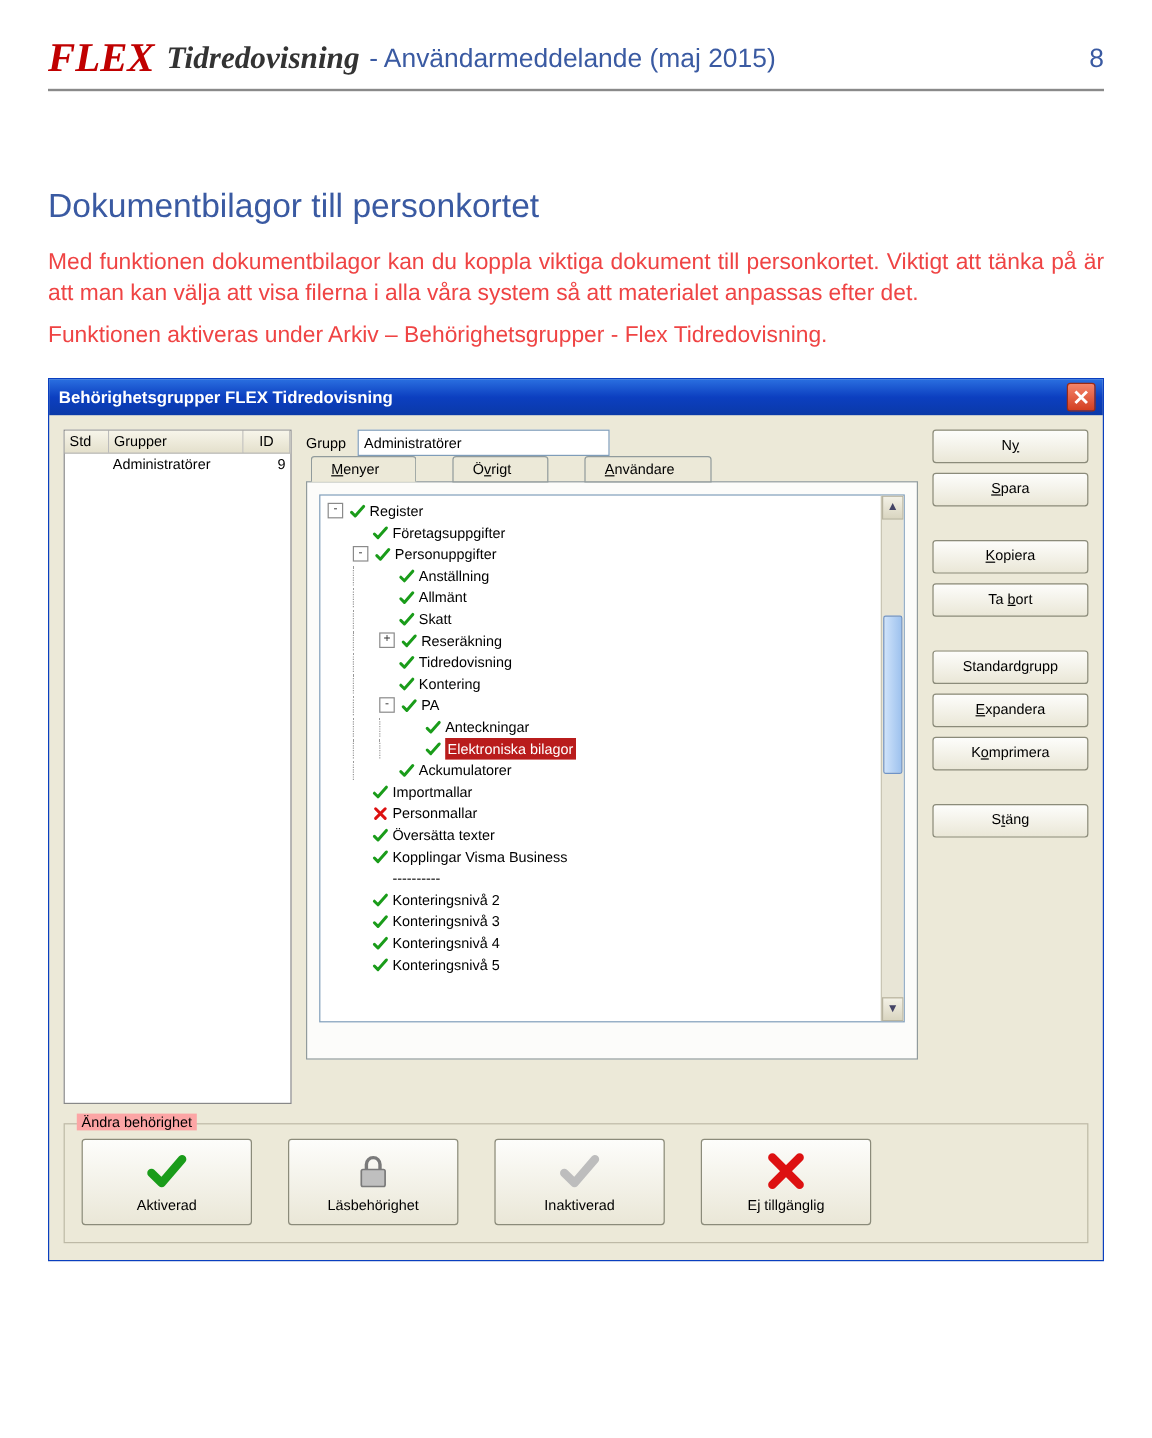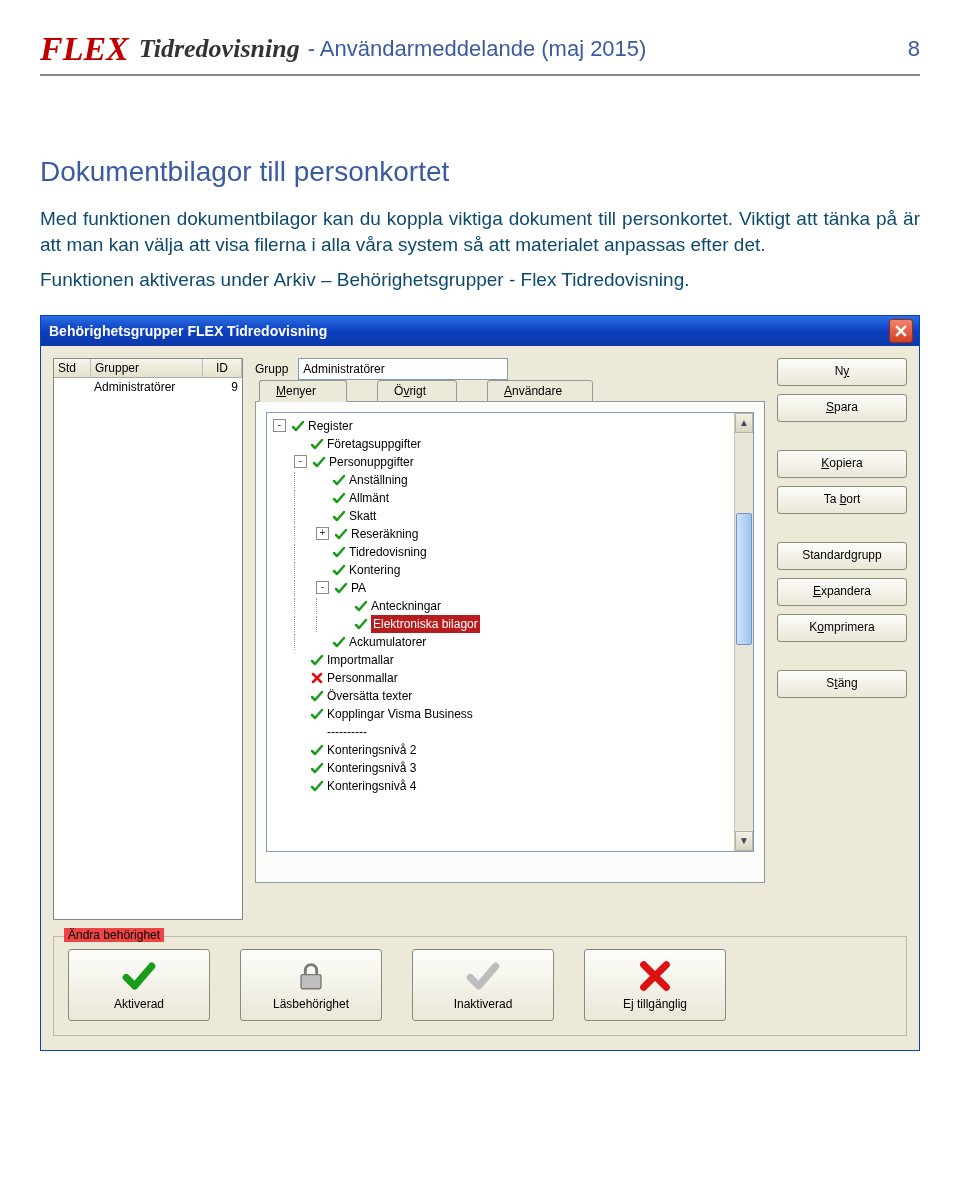--- a/index.html
+++ b/index.html
@@ -48,21 +48,21 @@
     font-family: Arial, sans-serif;
   }
   h1.section {
     color: #3a5aa2;
     font-family: Arial, sans-serif;
     font-weight: normal;
     font-size: 28px;
     margin: 0 0 18px 0;
   }
   p.body {
-    color: #0c4a6e;
+    color: #ef4444;
     font-family: Arial, sans-serif;
     font-size: 19px;
     line-height: 1.35;
     margin: 0 0 10px 0;
     text-align: justify;
   }
 
   
   .win {
     margin-top: 22px;
@@ -249,21 +249,21 @@
 
   .bottom-group {
     margin: 4px 12px 14px 12px;
     border: 1px solid #bdb9a6;
     padding: 12px 14px 14px 14px;
     position: relative;
   }
   .bottom-group .legend {
     position: absolute;
     top: -9px; left: 10px;
-    background: #ef4444;
+    background: #fca5a5;
     padding: 0 4px;
     font-size: 12px;
   }
   .big-btns {
     display: flex;
     gap: 30px;
   }
   .big-btn {
     width: 140px; height: 70px;
     background: linear-gradient(#fdfdfb, #eae7d7);
@@ -542,20 +542,30 @@
                 </div>
                 <div class="node">
                   <span class="ind"></span>
                   <span class="expander blank"></span>
                   <span class="chk">
                     <svg viewBox="0 0 14 14">
                       <path d="M2 8 L5 11 L12 3" stroke="#1a9c1a" stroke-width="2.5" fill="none" stroke-linecap="round" stroke-linejoin="round"></path>
                     </svg>
                   </span>
                   <span class="">Konteringsnivå 4</span>
+                </div>
+                <div class="node">
+                  <span class="ind"></span>
+                  <span class="expander blank"></span>
+                  <span class="chk">
+                    <svg viewBox="0 0 14 14">
+                      <path d="M2 8 L5 11 L12 3" stroke="#1a9c1a" stroke-width="2.5" fill="none" stroke-linecap="round" stroke-linejoin="round"></path>
+                    </svg>
+                  </span>
+                  <span class="">Konteringsnivå 5</span>
                 </div>
               </div>
             <div class="scrollbar">
               <div class="sb-btn">▲</div>
               <div class="sb-track">
                   <div class="sb-thumb"></div>
                 </div>
               <div class="sb-btn">▼</div>
             </div>
           </div>

